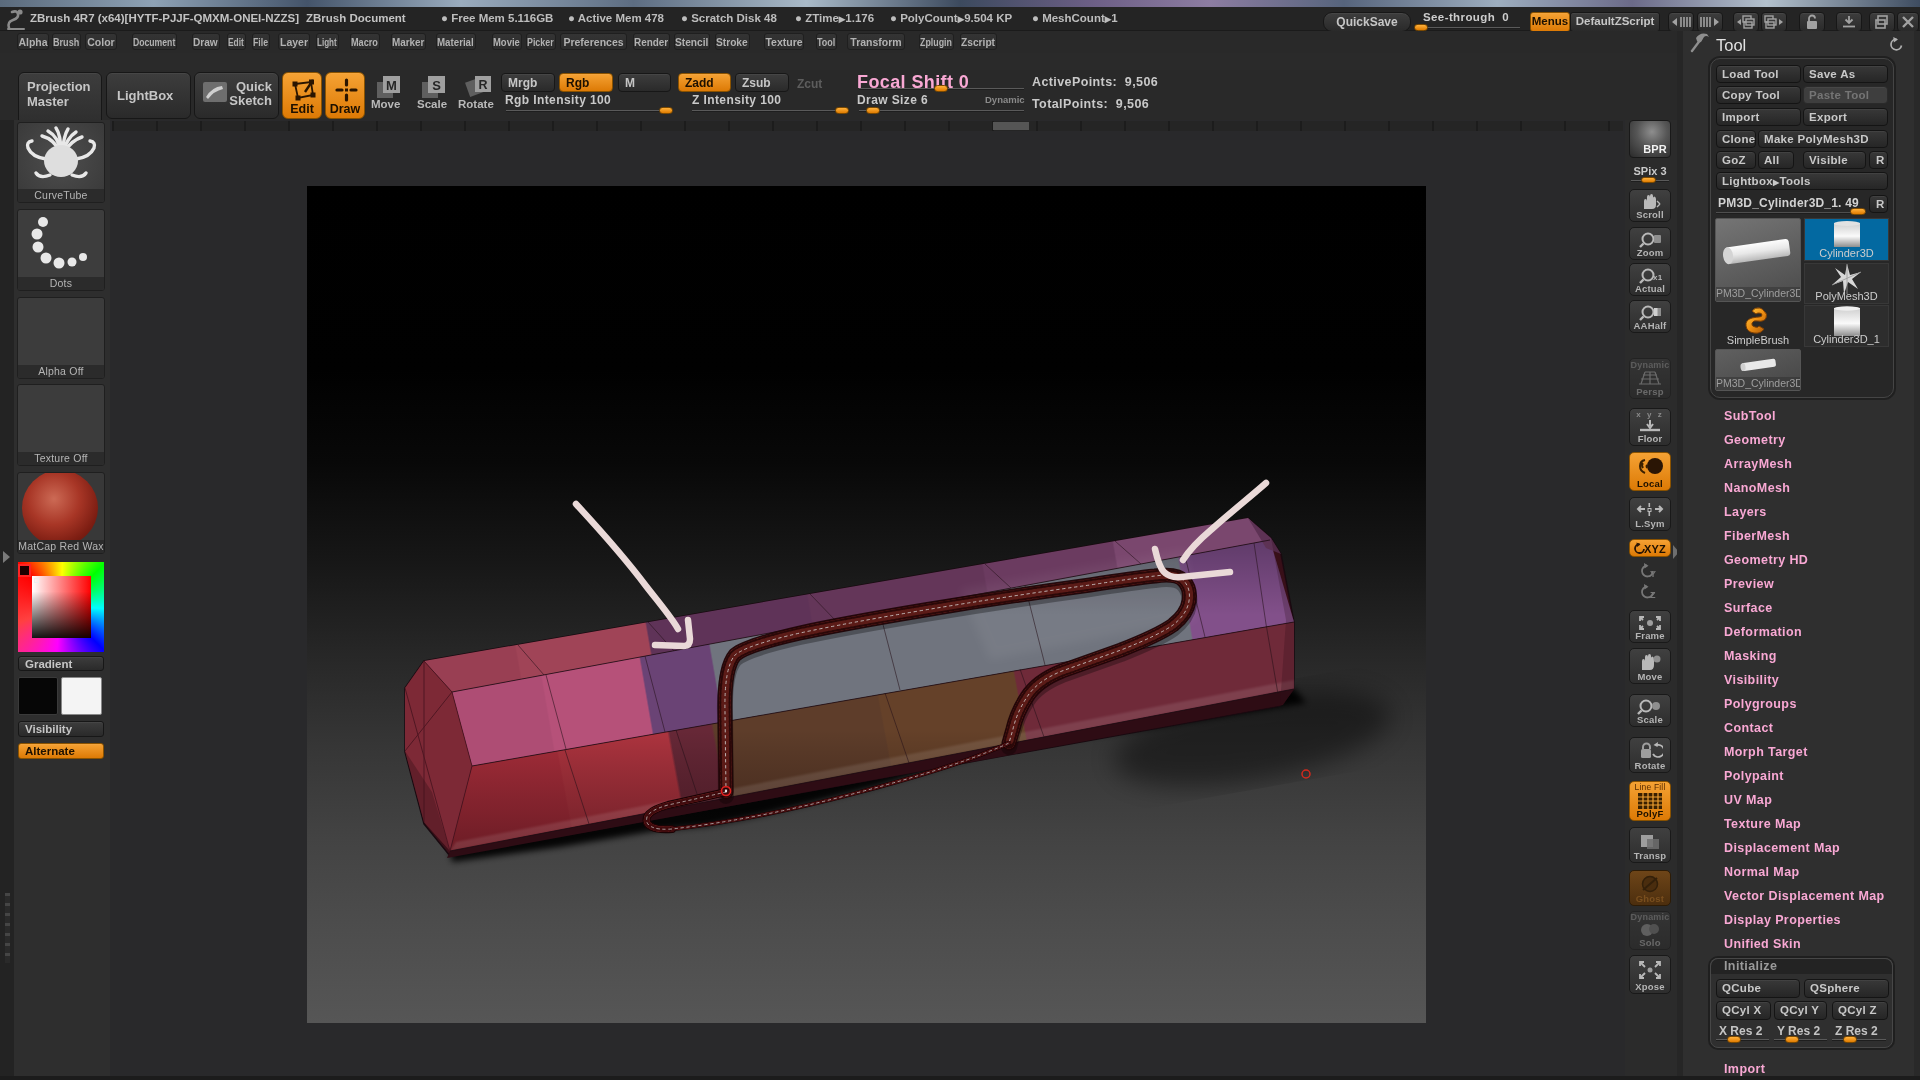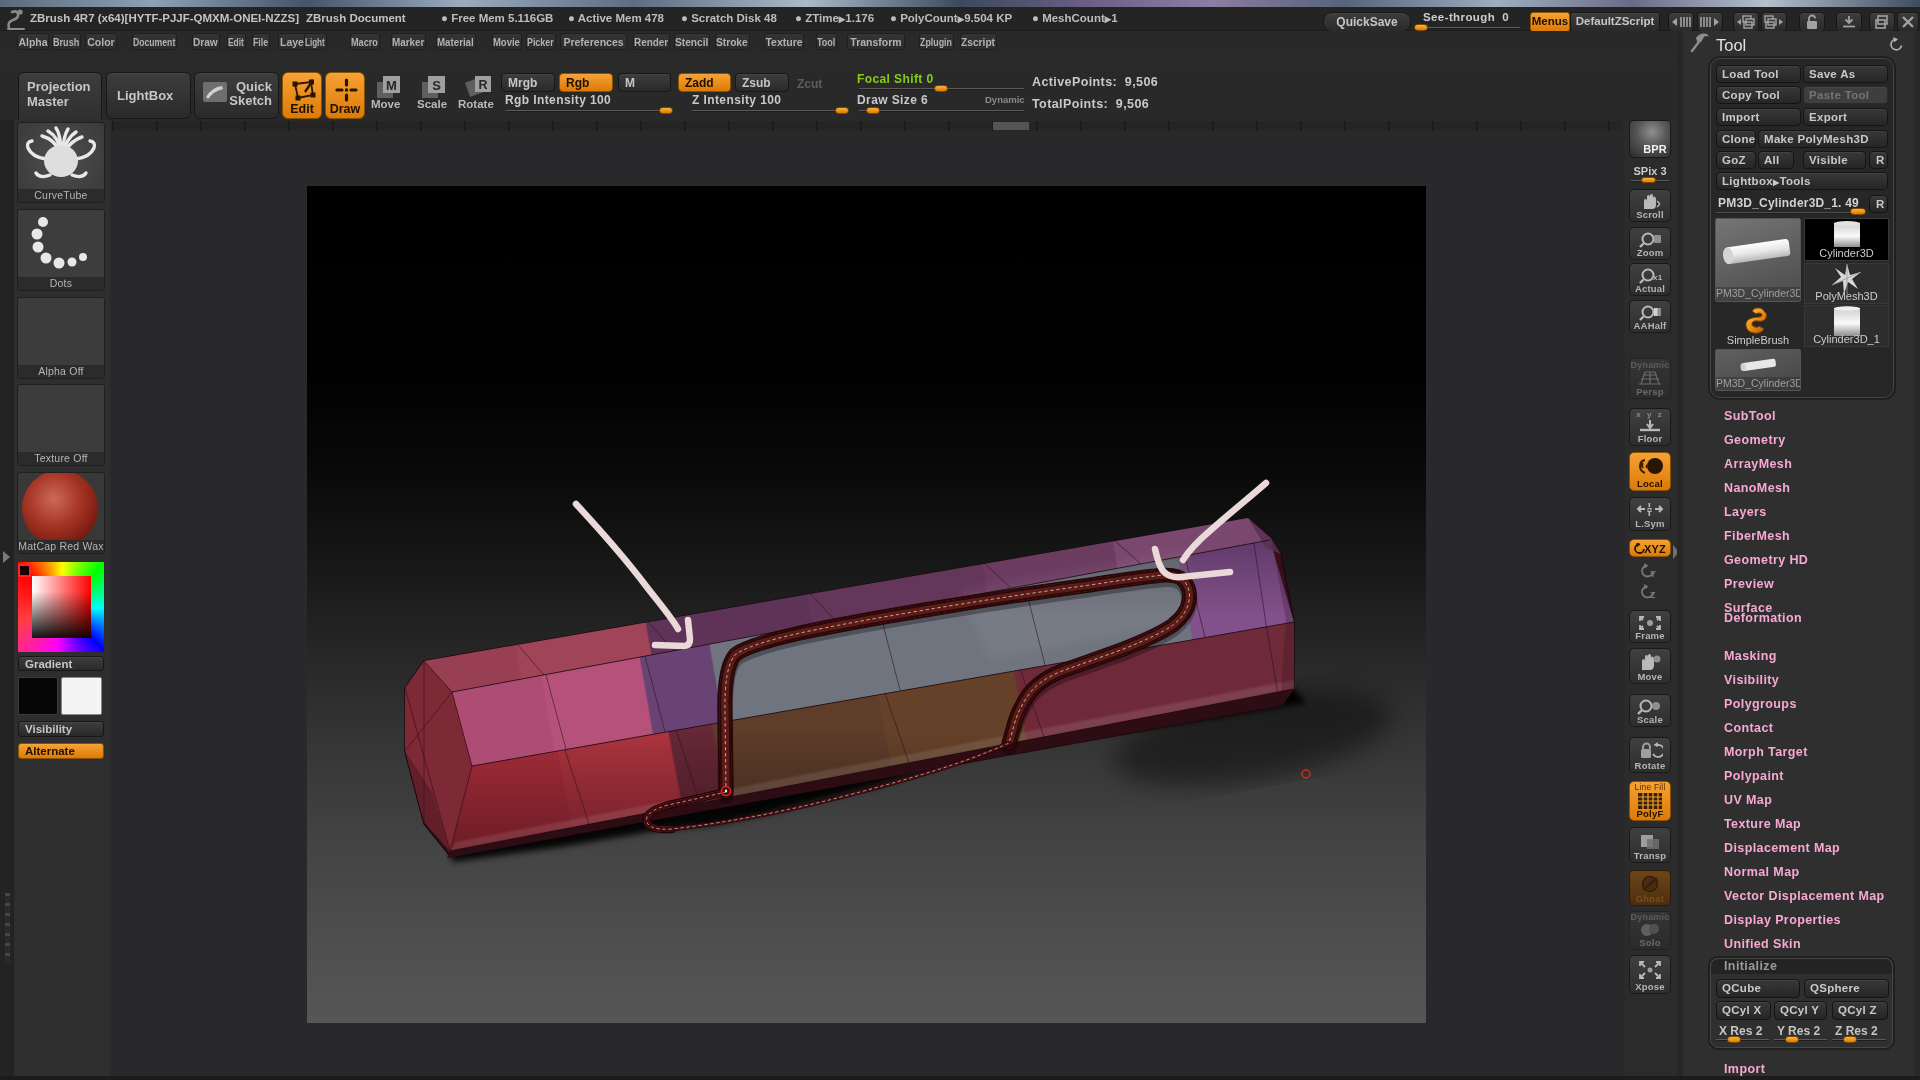--- a/index.html
+++ b/index.html
@@ -140,21 +140,21 @@
 
   <div class="abs" id="menubar">
       <div class="menu-item" style="left: 17px; width: 32px; text-align: center; padding: 2px 0px 0px;"><span style="display: inline-block; white-space: nowrap; width: max-content; font-size: 10.5px;">Alpha</span></div>
       <div class="menu-item" style="left: 52px; width: 29px; text-align: center; padding: 2px 0px 0px;"><span style="display: inline-block; white-space: nowrap; width: max-content; font-size: 10.5px; transform: scaleX(0.866667); transform-origin: left center;">Brush</span></div>
       <div class="menu-item" style="left: 85px; width: 32px; text-align: center; padding: 2px 0px 0px;"><span style="display: inline-block; white-space: nowrap; width: max-content; font-size: 10.5px;">Color</span></div>
       <div class="menu-item" style="left: 132px; width: 45px; text-align: center; padding: 2px 0px 0px;"><span style="display: inline-block; white-space: nowrap; width: max-content; font-size: 10.5px; transform: scaleX(0.823529); transform-origin: left center;">Document</span></div>
       <div class="menu-item" style="left: 192px; width: 28px; text-align: center; padding: 2px 0px 0px;"><span style="display: inline-block; white-space: nowrap; width: max-content; font-size: 10.5px; transform: scaleX(0.961538); transform-origin: left center;">Draw</span></div>
       <div class="menu-item" style="left: 227px; width: 19px; text-align: center; padding: 2px 0px 0px;"><span style="display: inline-block; white-space: nowrap; width: max-content; font-size: 10.5px; transform: scaleX(0.8); transform-origin: left center;">Edit</span></div>
       <div class="menu-item" style="left: 252px; width: 18px; text-align: center; padding: 2px 0px 0px;"><span style="display: inline-block; white-space: nowrap; width: max-content; font-size: 10.5px; transform: scaleX(0.833333); transform-origin: left center;">File</span></div>
       <div class="menu-item" style="left: 278px; width: 32px; text-align: center; padding: 2px 0px 0px;"><span style="display: inline-block; white-space: nowrap; width: max-content; font-size: 10.5px;">Layer</span></div>
-      <div class="menu-item" style="left: 304px; width: 23px; text-align: left; padding: 2px 0px 0px;"><span style="display: inline-block; white-space: nowrap; width: max-content; font-size: 10.5px; transform: scaleX(0.769231); transform-origin: left center;">Light</span></div>
+      <div class="menu-item" style="left: 316px; width: 23px; text-align: left; padding: 2px 0px 0px;"><span style="display: inline-block; white-space: nowrap; width: max-content; font-size: 10.5px; transform: scaleX(0.769231); transform-origin: left center;">Light</span></div>
       <div class="menu-item" style="left: 350px; width: 30px; text-align: center; padding: 2px 0px 0px;"><span style="display: inline-block; white-space: nowrap; width: max-content; font-size: 10.5px; transform: scaleX(0.870968); transform-origin: left center;">Macro</span></div>
       <div class="menu-item" style="left: 391px; width: 35px; text-align: center; padding: 2px 0px 0px;"><span style="display: inline-block; white-space: nowrap; width: max-content; font-size: 10.5px; transform: scaleX(0.941176); transform-origin: left center;">Marker</span></div>
       <div class="menu-item" style="left: 436px; width: 40px; text-align: center; padding: 2px 0px 0px;"><span style="display: inline-block; white-space: nowrap; width: max-content; font-size: 10.5px; transform: scaleX(0.925); transform-origin: left center;">Material</span></div>
       <div class="menu-item" style="left: 492px; width: 30px; text-align: center; padding: 2px 0px 0px;"><span style="display: inline-block; white-space: nowrap; width: max-content; font-size: 10.5px; transform: scaleX(0.9); transform-origin: left center;">Movie</span></div>
       <div class="menu-item" style="left: 526px; width: 30px; text-align: center; padding: 2px 0px 0px;"><span style="display: inline-block; white-space: nowrap; width: max-content; font-size: 10.5px; transform: scaleX(0.84375); transform-origin: left center;">Picker</span></div>
       <div class="menu-item" style="left: 560px; width: 67px; text-align: center; padding: 2px 0px 0px;"><span style="display: inline-block; white-space: nowrap; width: max-content; font-size: 10.5px;">Preferences</span></div>
       <div class="menu-item" style="left: 633px; width: 37px; text-align: center; padding: 2px 0px 0px;"><span style="display: inline-block; white-space: nowrap; width: max-content; font-size: 10.5px; transform: scaleX(0.944444); transform-origin: left center;">Render</span></div>
       <div class="menu-item" style="left: 674px; width: 36px; text-align: center; padding: 2px 0px 0px;"><span style="display: inline-block; white-space: nowrap; width: max-content; font-size: 10.5px; transform: scaleX(0.970588); transform-origin: left center;">Stencil</span></div>
       <div class="menu-item" style="left: 715px; width: 35px; text-align: center; padding: 2px 0px 0px;"><span style="display: inline-block; white-space: nowrap; width: max-content; font-size: 10.5px; transform: scaleX(0.969697); transform-origin: left center;">Stroke</span></div>
       <div class="menu-item" style="left: 764px; width: 40px; text-align: center; padding: 2px 0px 0px;"><span style="display: inline-block; white-space: nowrap; width: max-content; font-size: 10.5px;">Texture</span></div>
@@ -225,21 +225,21 @@
   <div class="btn obtn" style="left:678px;top:73px;width:53px;height:19px;font-size:12px;padding:2px 0 0 6px">Zadd</div>
   <div class="btn" style="left:735px;top:73px;width:54px;height:19px;font-size:12px;padding:2px 0 0 6px">Zsub</div>
   <div class="lbl" style="left:797px;top:77px;color:#5d5d5d;font-size:12px;font-weight:bold">Zcut</div>
 
   <div class="lbl" style="left:505px;top:93px;color:#c9c9c9;font-size:12px;font-weight:bold;letter-spacing:.4px">Rgb&nbsp;Intensity&nbsp;100</div>
   <div class="slider-track" style="left:506px;top:110px;width:165px"></div>
   <div class="slider-handle" style="left:659px;top:107px"></div>
   <div class="lbl" style="left:692px;top:93px;color:#c9c9c9;font-size:12px;font-weight:bold;letter-spacing:.4px">Z&nbsp;Intensity&nbsp;100</div>
   <div class="slider-track" style="left:692px;top:110px;width:157px"></div>
   <div class="slider-handle" style="left:835px;top:107px"></div>
-  <div class="lbl" style="left:857px;top:72px;color:#84cc16;font-size:12px;font-weight:bold;letter-spacing:.4px">Focal&nbsp;Shift&nbsp;0</div>
+  <div class="lbl" style="left:857px;top:72px;color:#f9a8d4;font-size:18px;font-weight:bold;letter-spacing:.4px">Focal&nbsp;Shift&nbsp;0</div>
   <div class="slider-track" style="left:859px;top:88px;width:165px"></div>
   <div class="slider-handle" style="left:934px;top:85px"></div>
   <div class="lbl" style="left:857px;top:93px;color:#c9c9c9;font-size:12px;font-weight:bold;letter-spacing:.4px">Draw&nbsp;Size&nbsp;6</div>
   <div class="lbl" style="left:985px;top:94px;color:#8a8a8a;font-size:9.5px;font-weight:bold">Dynamic</div>
   <div class="slider-track" style="left:859px;top:110px;width:165px"></div>
   <div class="slider-handle" style="left:866px;top:107px"></div>
 
   <div class="lbl" style="left:1032px;top:75px;color:#c9c9c9;font-size:12.5px;font-weight:bold;letter-spacing:.4px">ActivePoints:&nbsp;&nbsp;9,506</div>
   <div class="lbl" style="left:1032px;top:97px;color:#c9c9c9;font-size:12.5px;font-weight:bold;letter-spacing:.4px">TotalPoints:&nbsp;&nbsp;9,506</div>
 
@@ -530,21 +530,21 @@
             <stop offset=".5" stop-color="#e8e8e8"></stop>
             <stop offset="1" stop-color="#b9b9b9"></stop>
           </linearGradient>
         </defs>
       <g transform="rotate(-8 42 34)">
           <rect x="10" y="24" width="64" height="17" rx="3" fill="url(#cyl1)"></rect>
       <ellipse cx="12" cy="32.5" rx="5" ry="8.5" fill="#d4d4d4"></ellipse>
         </g>
     </svg>
     <div class="abs" style="left:0;bottom:0;width:100%;height:14px;background:rgba(40,40,40,.4);color:#9e9e9e;font-size:10.5px;text-align:center;white-space:nowrap;overflow:hidden">PM3D_Cylinder3D_</div></div>
-  <div class="abs" style="left:1804px;top:218px;width:85px;height:43px;background:#000000;border:1px solid #383838">
+  <div class="abs" style="left:1804px;top:218px;width:85px;height:43px;background:#0369a1;border:1px solid #383838">
     <svg style="position:absolute;left:26px;top:1px" width="32" height="30" viewBox="0 0 32 30">
       <defs>
           <linearGradient id="cyl2" x1="0" y1="0" x2="0" y2="1">
         <stop offset="0" stop-color="#cfcfcf"></stop>
             <stop offset=".55" stop-color="#fafafa"></stop>
             <stop offset="1" stop-color="#8e8e8e"></stop>
           </linearGradient>
         </defs>
       <rect x="3" y="3" width="26" height="24" fill="url(#cyl2)"></rect>
       <ellipse cx="16" cy="3.5" rx="13" ry="2.5" fill="#e2e2e2"></ellipse>
@@ -591,21 +591,21 @@
 
   <div class="phead" style="top:409px">SubTool</div>
   <div class="phead" style="top:433px">Geometry</div>
   <div class="phead" style="top:457px">ArrayMesh</div>
   <div class="phead" style="top:481px">NanoMesh</div>
   <div class="phead" style="top:505px">Layers</div>
   <div class="phead" style="top:529px">FiberMesh</div>
   <div class="phead" style="top:553px">Geometry HD</div>
   <div class="phead" style="top:577px">Preview</div>
   <div class="phead" style="top:601px">Surface</div>
-  <div class="phead" style="top:611px">Deformation</div>
+  <div class="phead" style="top:625px">Deformation</div>
   <div class="phead" style="top:649px">Masking</div>
   <div class="phead" style="top:673px">Visibility</div>
   <div class="phead" style="top:697px">Polygroups</div>
   <div class="phead" style="top:721px">Contact</div>
   <div class="phead" style="top:745px">Morph Target</div>
   <div class="phead" style="top:769px">Polypaint</div>
   <div class="phead" style="top:793px">UV Map</div>
   <div class="phead" style="top:817px">Texture Map</div>
   <div class="phead" style="top:841px">Displacement Map</div>
   <div class="phead" style="top:865px">Normal Map</div>

